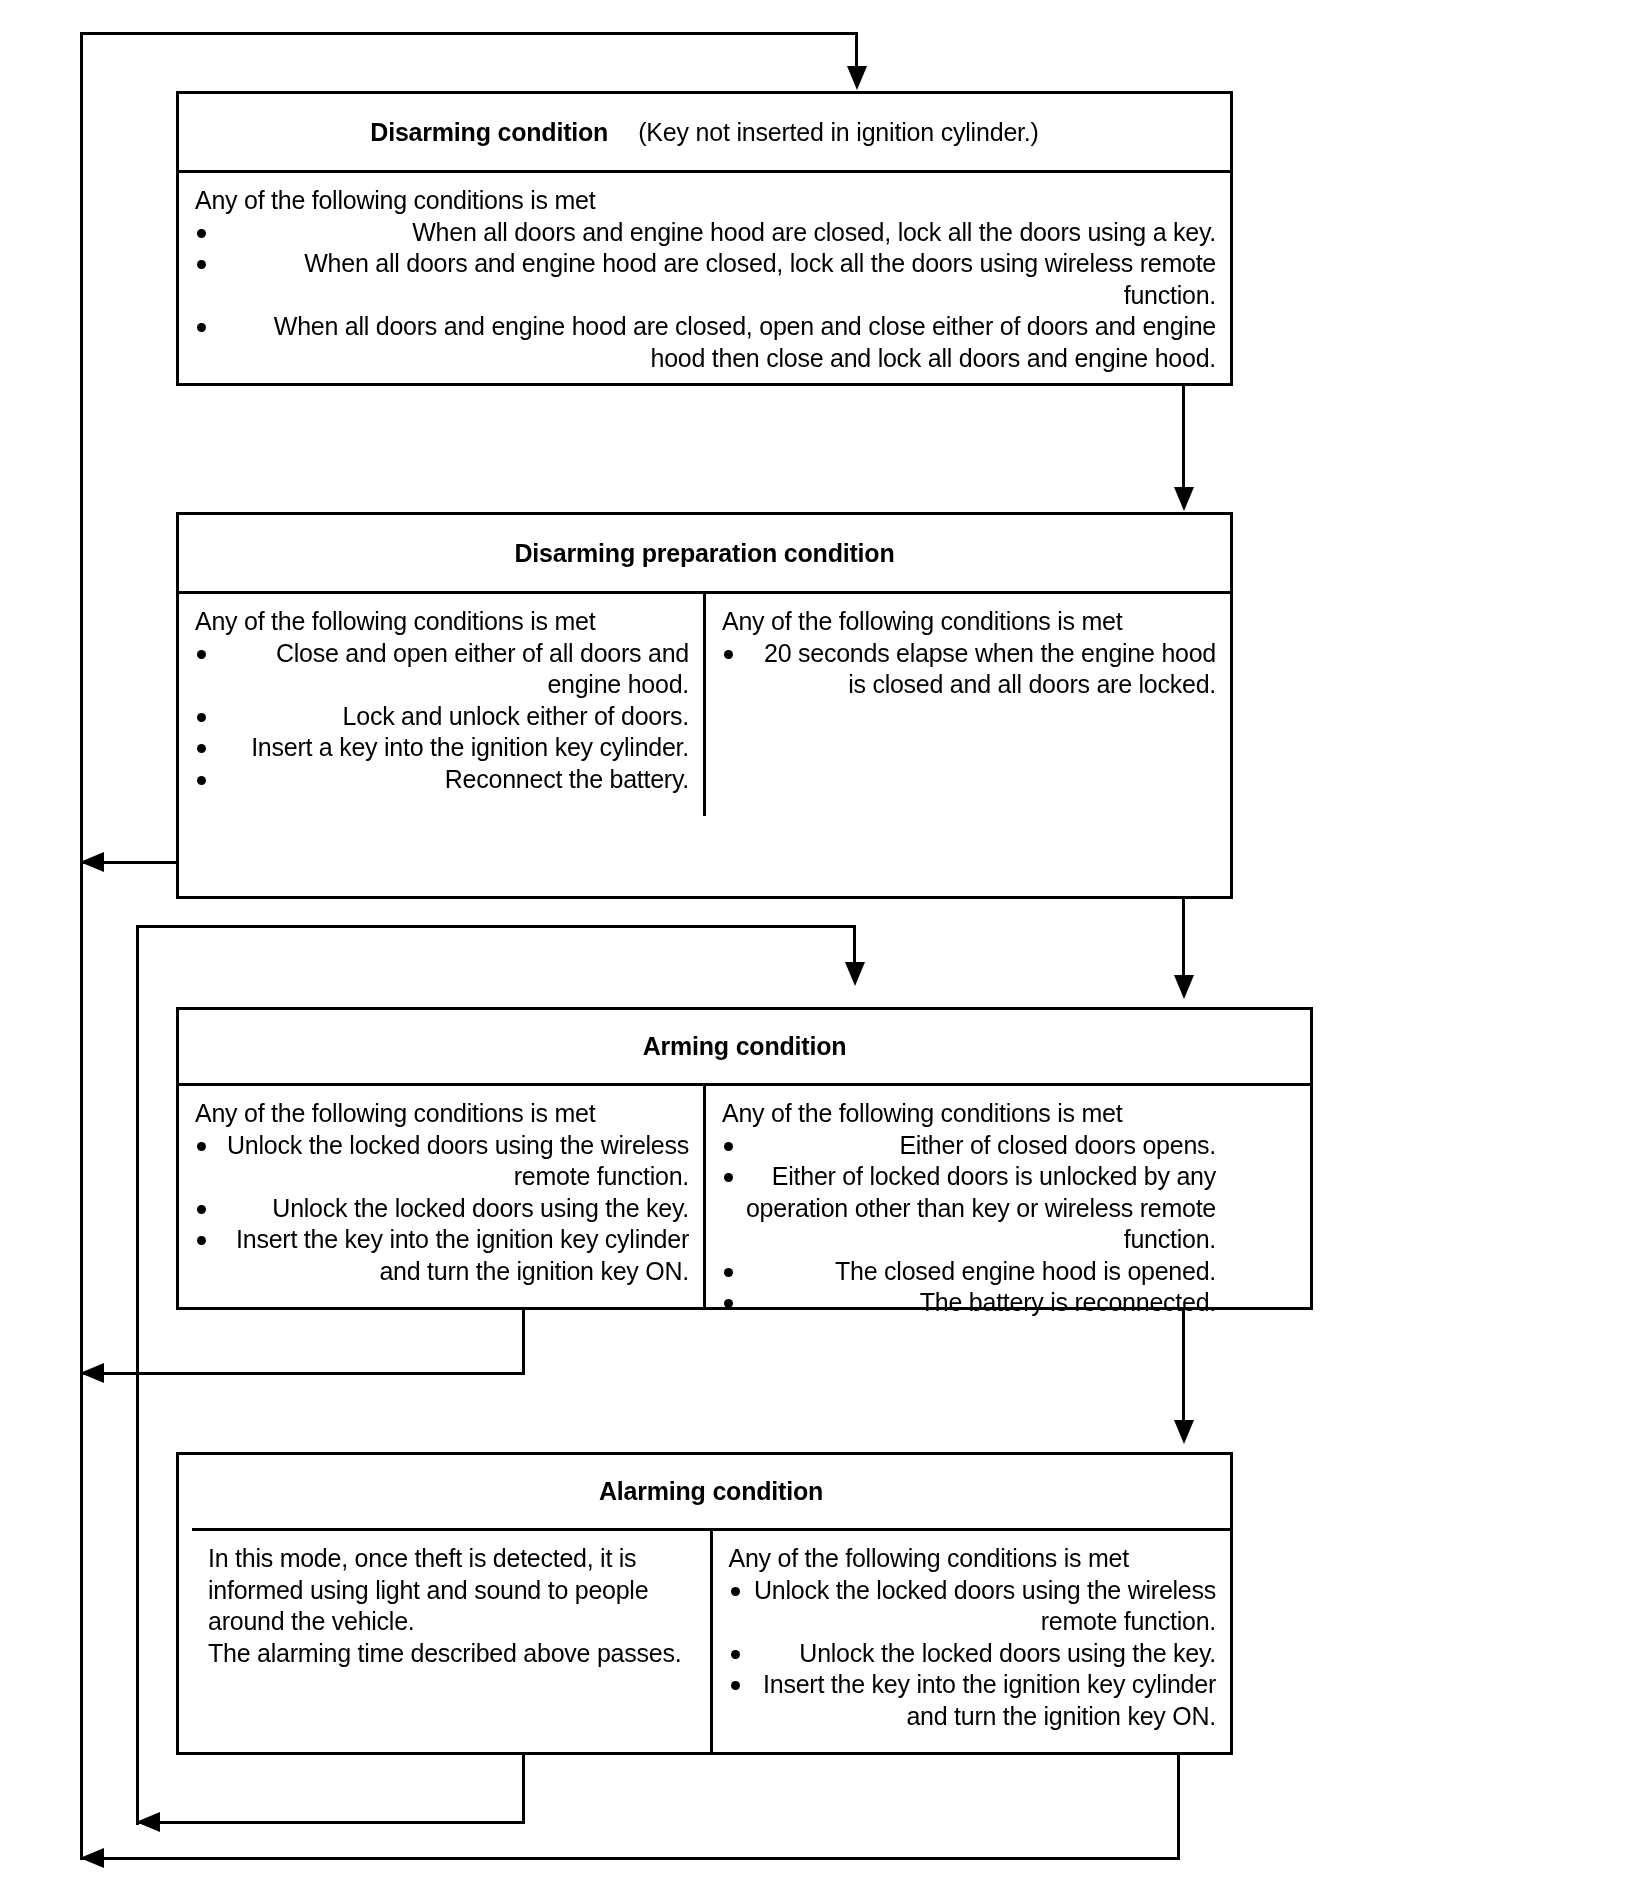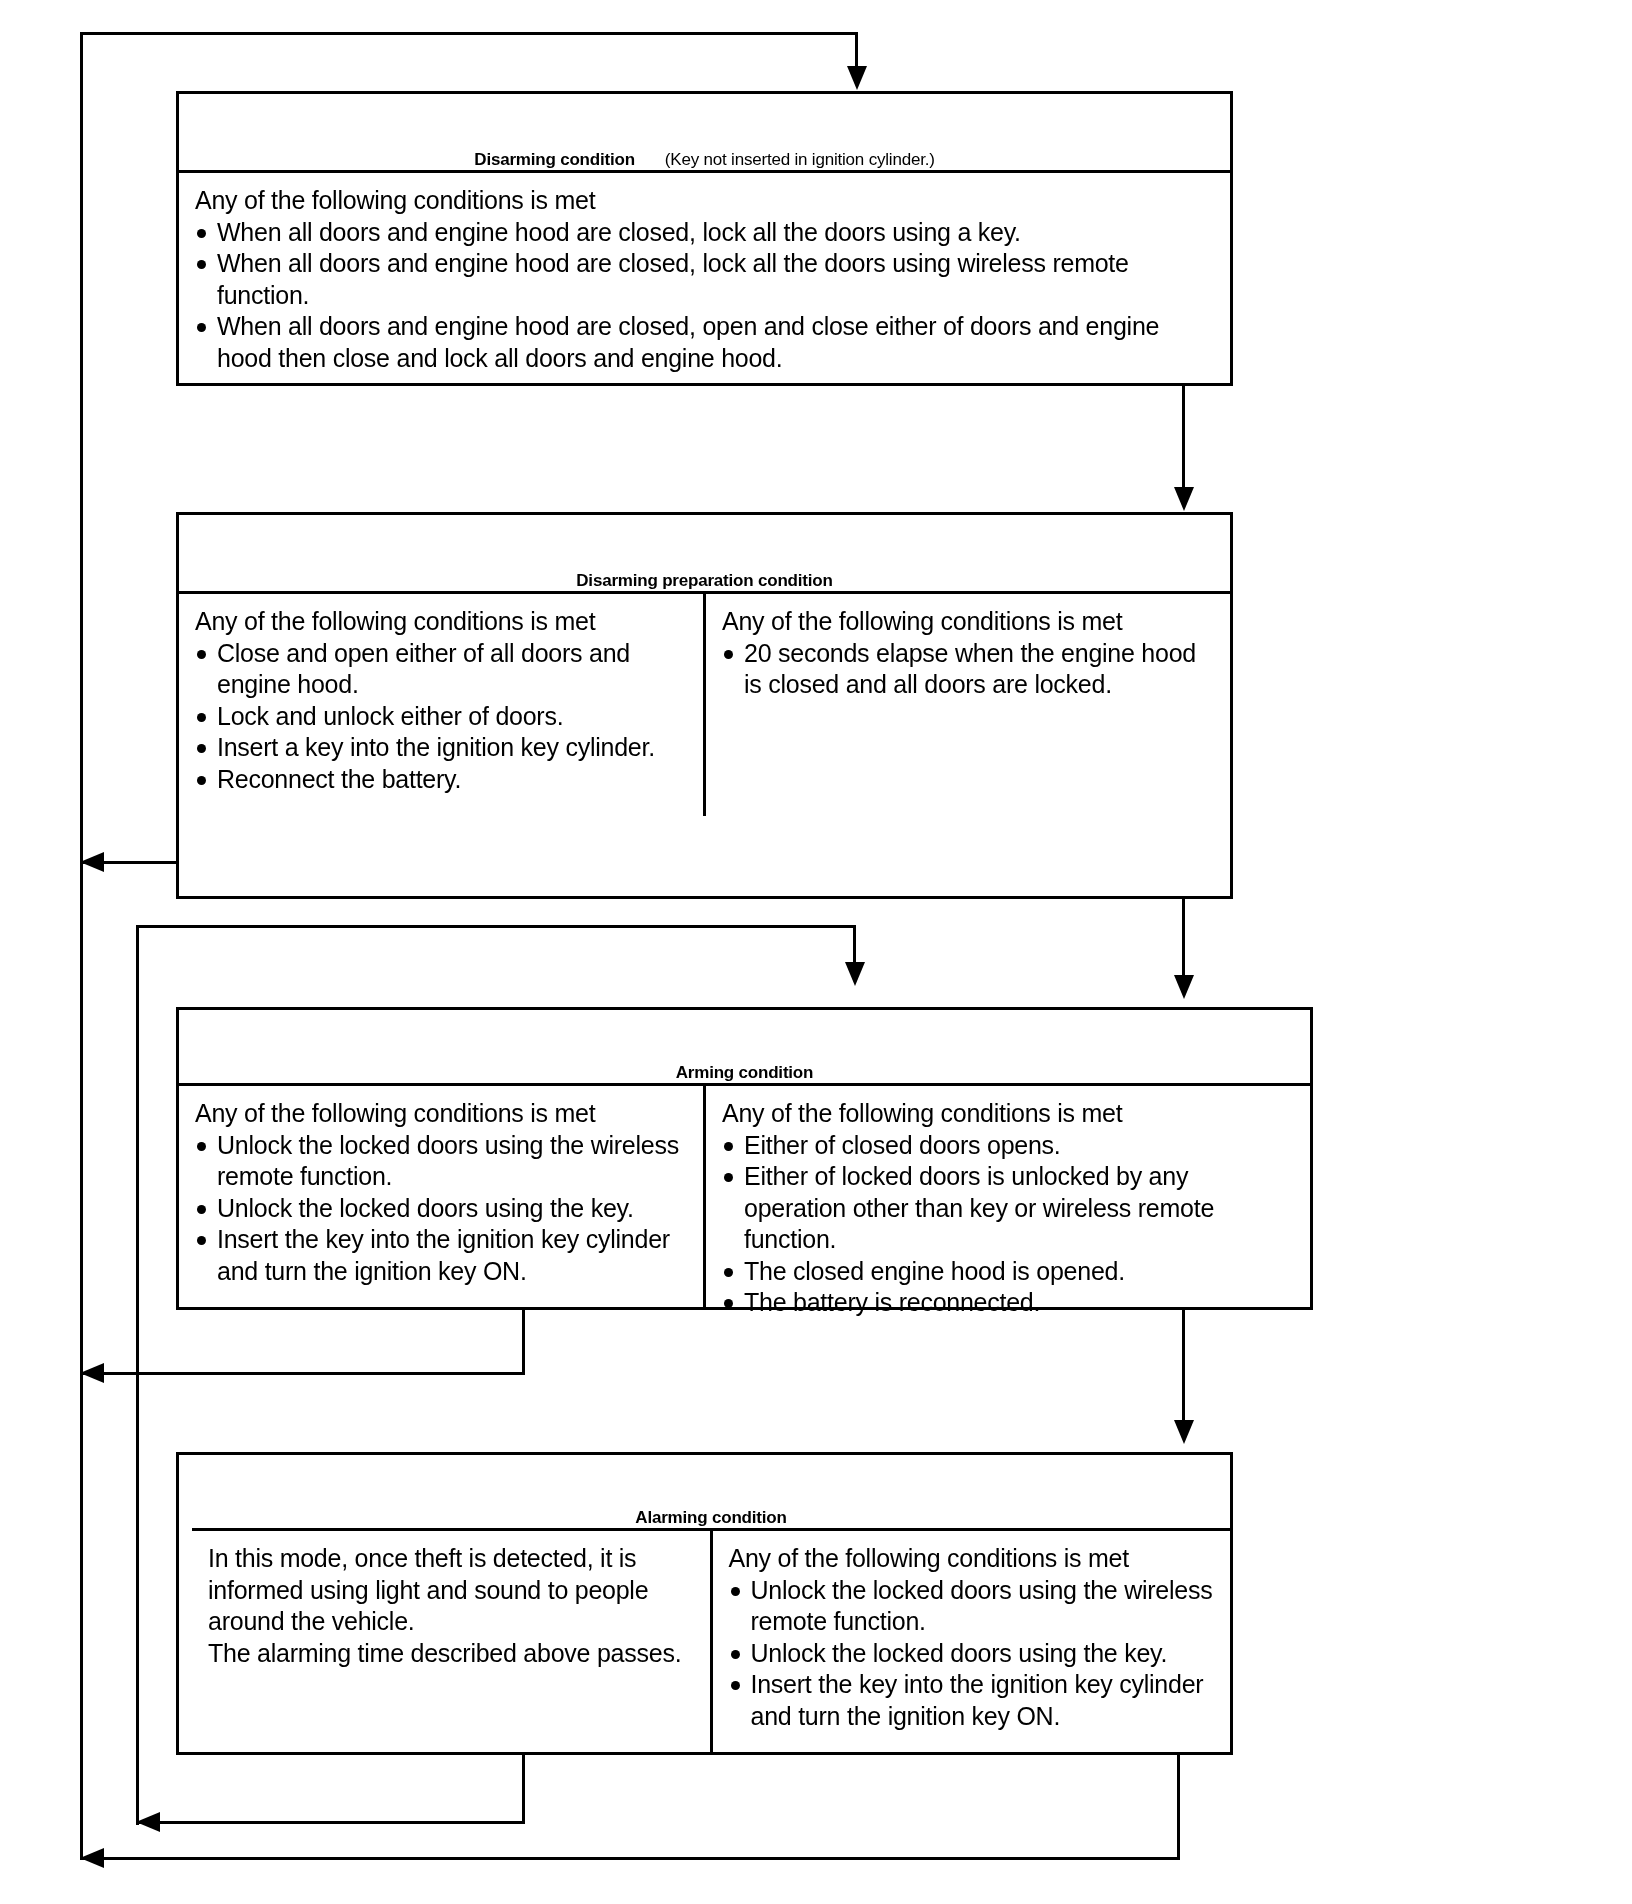--- a/index.html
+++ b/index.html
@@ -22,24 +22,24 @@
   
   .node {
     position: absolute;
     border: 3px solid #000;
     background: #fff;
   }
   .node-header {
     border-bottom: 3px solid #000;
     text-align: center;
     font-weight: bold;
-    font-size: 17px;
+    font-size: 25px;
     letter-spacing: -0.2px;
     display: flex;
-    align-items: flex-end;
+    align-items: center;
     justify-content: center;
     white-space: nowrap;
   }
   .node-header .title-main { font-weight: bold; }
   .node-header .title-note {
     font-weight: normal;
     margin-left: 30px;
   }
   .node-body {
     display: flex;
@@ -58,20 +58,21 @@
   .lead { margin: 0 0 0 0; }
   ul.bullets {
     list-style: none;
     margin: 0;
     padding: 0;
   }
   ul.bullets li {
     position: relative;
     padding-left: 22px;
     margin: 0;
+    text-align: right;
   }
   ul.bullets li::before {
     content: "";
     position: absolute;
     left: 2px;
     top: 12px;
     width: 9px;
     height: 9px;
     border-radius: 50%;
     background: #000;

